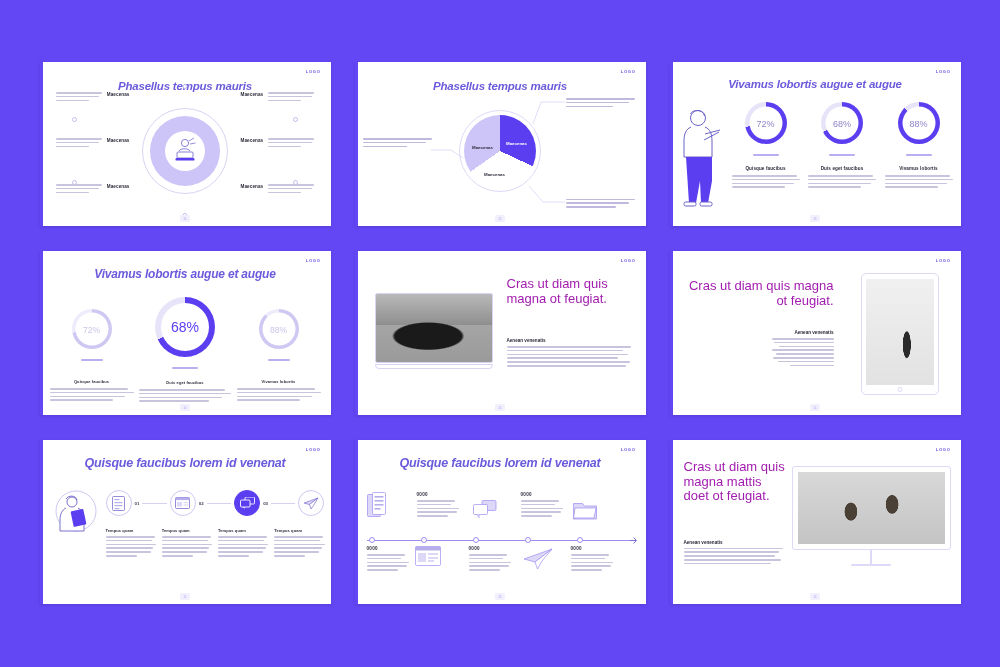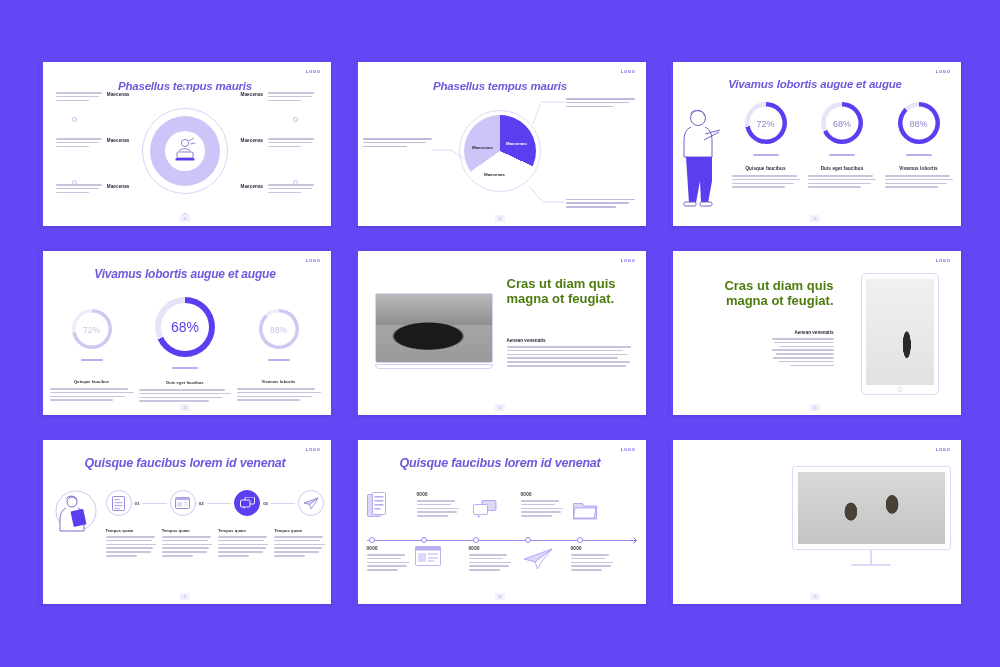--- a/index.html
+++ b/index.html
@@ -166,21 +166,21 @@
       radial-gradient(ellipse 14% 30% at 60% 62%, #2a2a2a 0%, #2a2a2a 40%, transparent 44%),
       linear-gradient(#f0f0f0, #e2e2e2);
   }
   .ph-cats{
     background:
       radial-gradient(ellipse 9% 26% at 36% 55%, #4a4036 0%, #4a4036 46%, transparent 50%),
       radial-gradient(ellipse 9% 27% at 64% 45%, #4a4036 0%, #4a4036 46%, transparent 50%),
       linear-gradient(#d8d8d8, #c4c4c4);
   }
 
-  .big-title{ color:#4d7c0f; font-weight:700; line-height:1.12; }
+  .big-title{ color:#a21caf; font-weight:400; line-height:1.12; }
   .body-head{ font-weight:700; color:#2b2b3b; font-size:4.6px; margin-bottom:3px; }
 </style>
 </head>
 <body>
 
 <div class="deck">
 
   <div class="slide">
     <div class="left-bar"></div>
     <div class="logo">LOGO</div>
@@ -684,20 +684,31 @@
         </span>
     </div>
 
     <div class="pagenum">11</div>
   </div>
 
   <div class="slide">
     <div class="left-bar"></div>
     <div class="logo">LOGO</div>
 
+    <div style="position:absolute; left:14px; width:102px; top:20px;">
+      <div class="big-title" style="font-size:13px;">Cras ut diam quis magna mattis doet ot feugiat.</div>
+      <div class="body-head" style="margin-top:36px;">Aenean venenatis</div>
+      <span class="ftext" style="display:block;">
+        <i style="width:98%"></i>
+          <i style="width:94%"></i>
+          <i style="width:90%"></i>
+          <i style="width:96%"></i>
+          <i style="width:86%"></i>
+      </span>
+    </div>
 
     <div class="monitor" style="left:122px; right:10px; top:26px;">
       <div class="screen" style="height:84px;">
         <div class="photo ph-cats" style="width:100%;height:100%;"></div>
       </div>
       <div class="neck"></div>
       <div class="foot"></div>
     </div>
     <div class="pagenum">11</div>
   </div>

